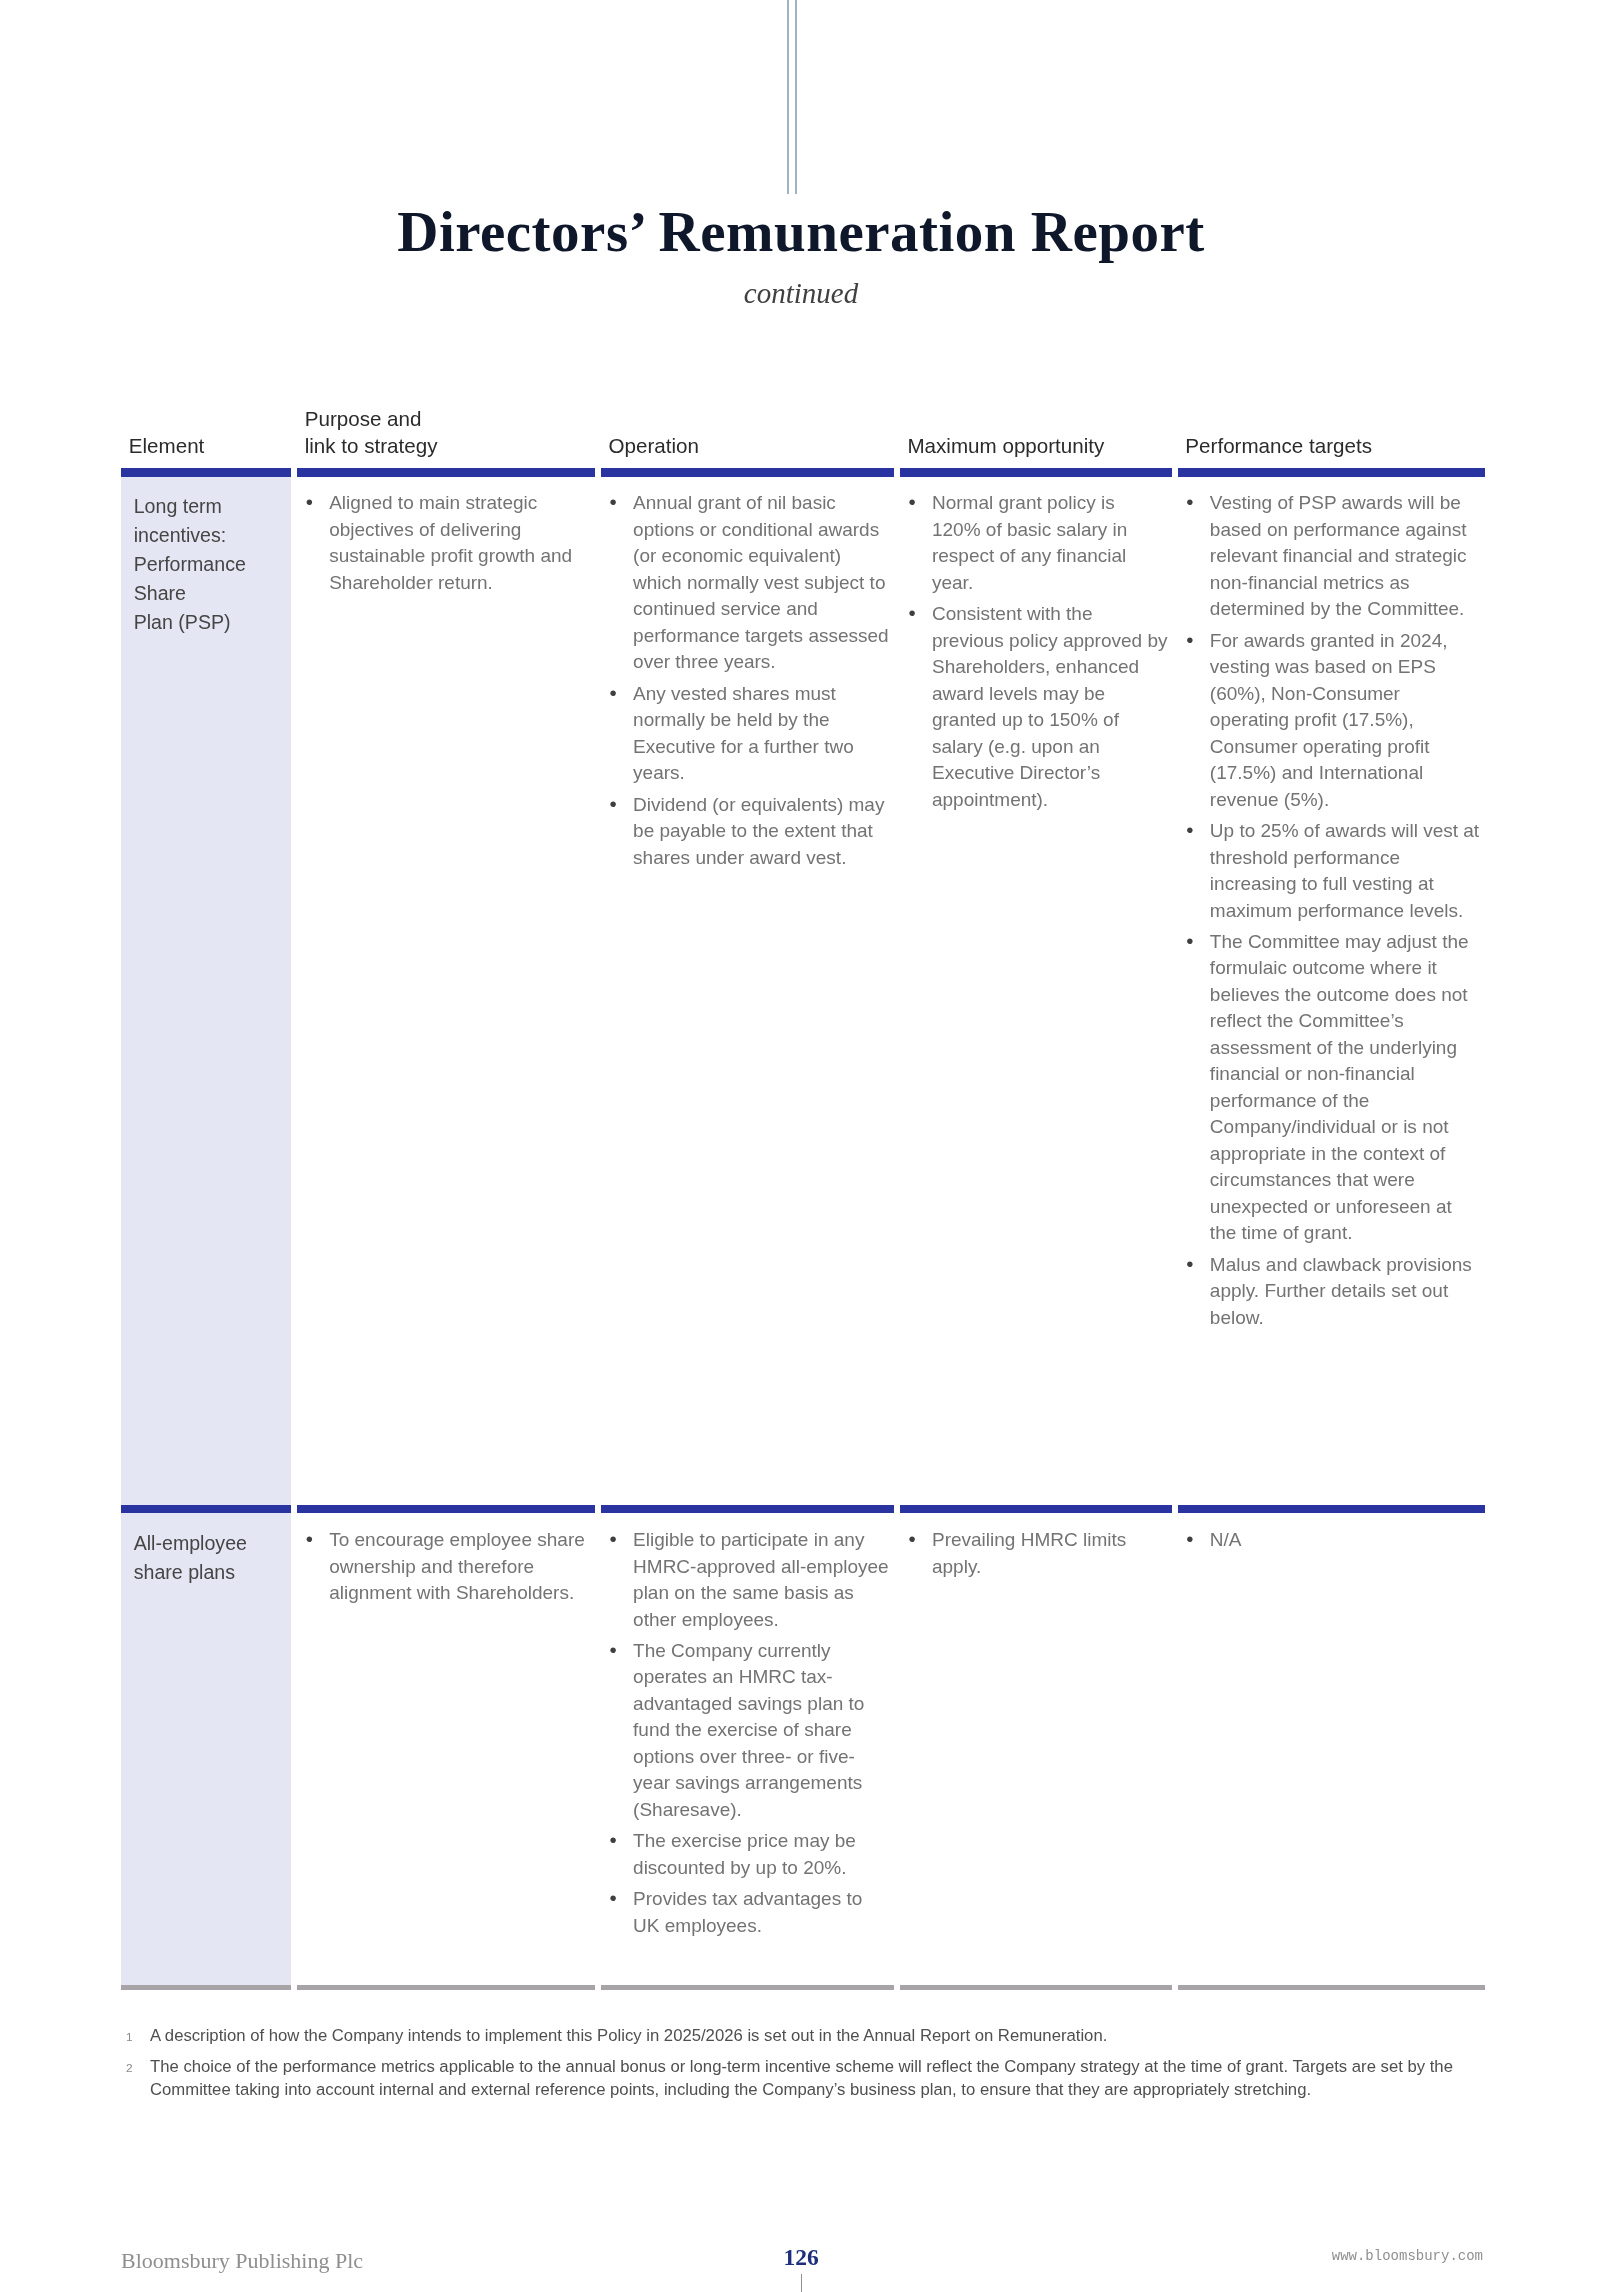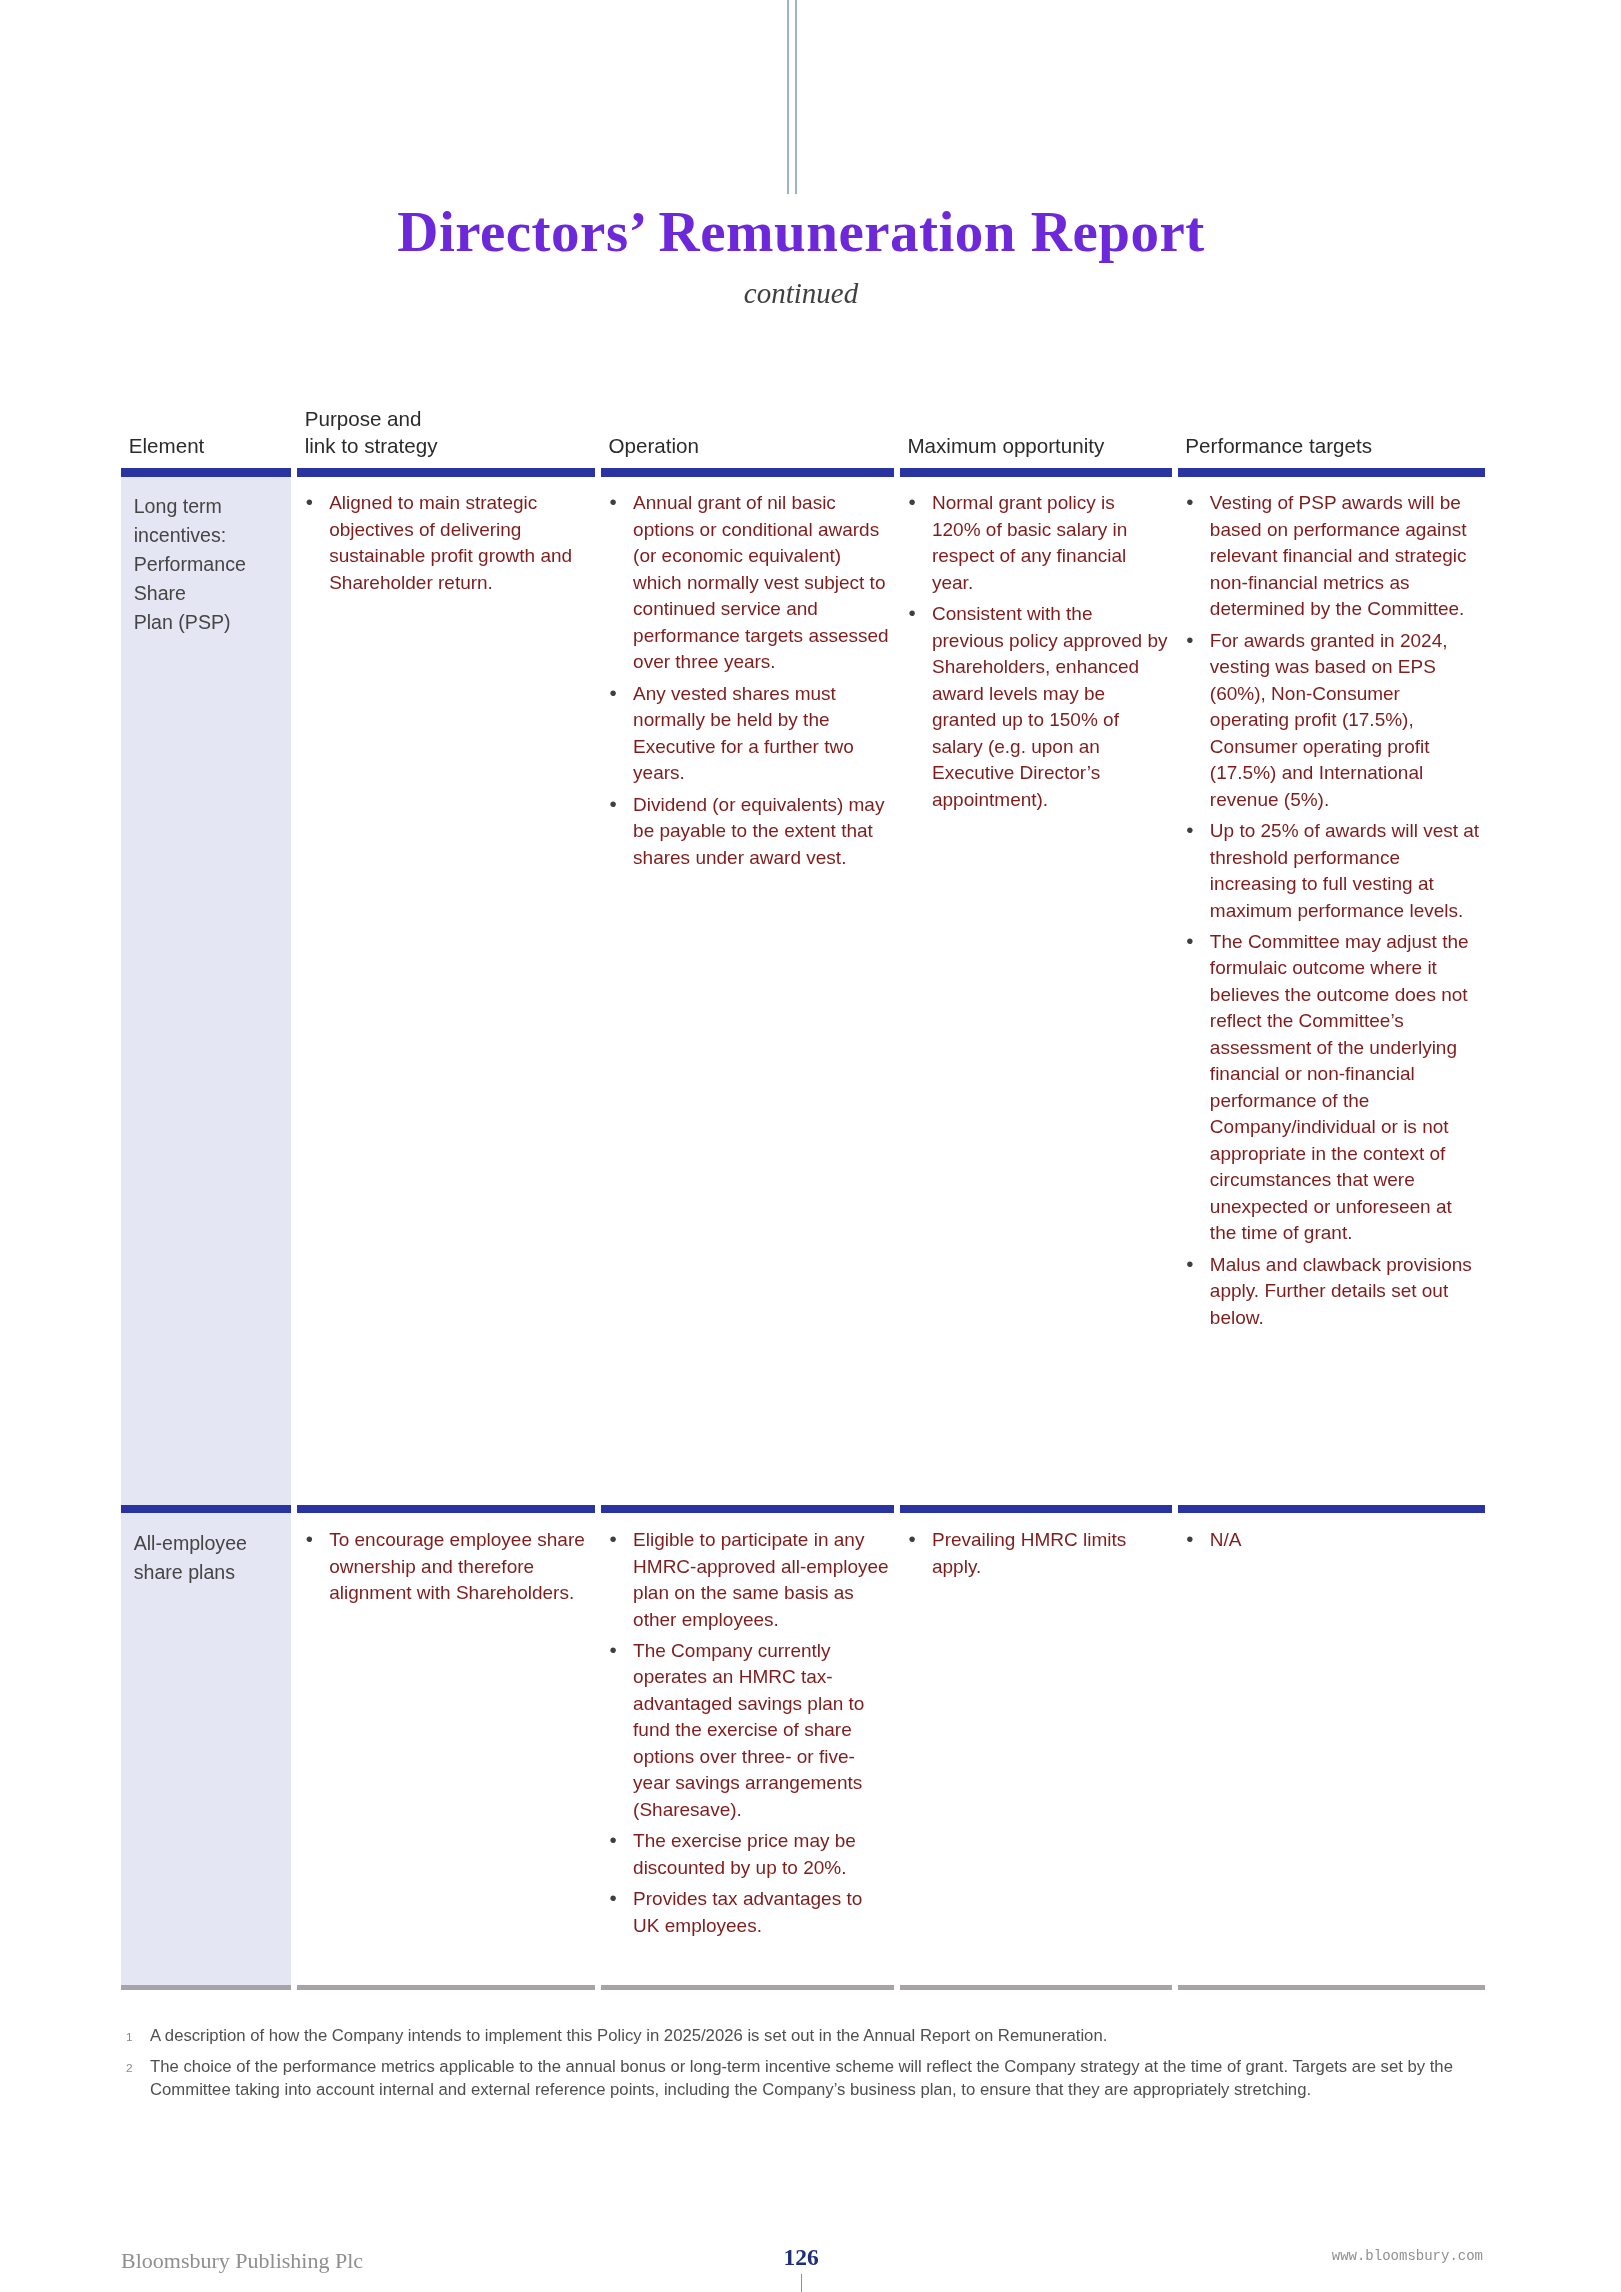--- a/index.html
+++ b/index.html
@@ -6,32 +6,32 @@
   .page{position:relative;width:1621px;height:2293px;background:#fff;overflow:hidden;
         font-family:"Liberation Sans", sans-serif;}
 
   
   .top-rule{position:absolute;left:787px;top:0;width:5.9px;height:194px;
             border-left:2px solid #9FB3C1;border-right:2px solid #9FB3C1;}
 
   
   .title{position:absolute;top:199px;left:0;width:1602px;text-align:center;
          font-family:"Liberation Serif", serif;font-weight:bold;font-size:57px;
-         color:#6d28d9;letter-spacing:0.5px;}
+         color:#0f172a;letter-spacing:0.5px;}
   .subtitle{position:absolute;top:277px;left:0;width:1602px;text-align:center;
             font-family:"Liberation Serif", serif;font-style:italic;font-size:29px;color:#404040;}
 
   
   .tbl{position:absolute;left:121px;top:406px;width:1362px;}
   .grid{display:grid;grid-template-columns:170px 298px 293px 272px 307px;column-gap:5.9px;}
   .hdr .cell{align-self:end;font-size:20.6px;line-height:26.5px;color:#2B2B2B;
              padding:0 0 8.8px 7.8px;white-space:pre-line;}
   .bar .seg{height:8.8px;background:#2A34A0;}
   .bar-gray .seg{height:4.9px;background:#A7A3A6;}
-  .body .cell{padding:13.7px 3.9px 0 7.8px;font-size:19px;line-height:26.5px;color:#7f1d1d;}
+  .body .cell{padding:13.7px 3.9px 0 7.8px;font-size:19px;line-height:26.5px;color:#737373;}
   .body .cell.element{background:#E4E6F3;padding:15.7px 9.8px 0 12.7px;font-size:19.6px;
                       line-height:29px;color:#454545;white-space:pre-line;}
   .row1{height:1028px;overflow:hidden;}
   .row2{height:472px;overflow:hidden;}
   .bullet{position:relative;padding-left:24.5px;margin-bottom:4.9px;}
   .bullet::before{content:"\2022";position:absolute;left:1px;top:-1px;font-size:20.6px;color:#3F3F3F;}
 
   
   .notes{position:absolute;left:121px;top:2025px;width:1362px;}
   .notes .notes-heading{margin:0 0 15.7px 0;font-family:"Liberation Serif", serif;

